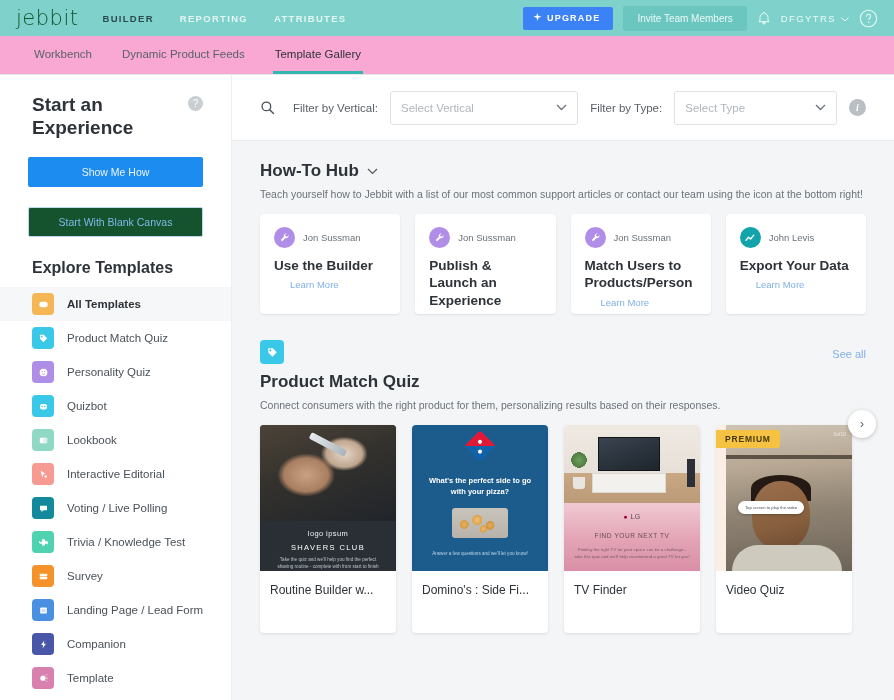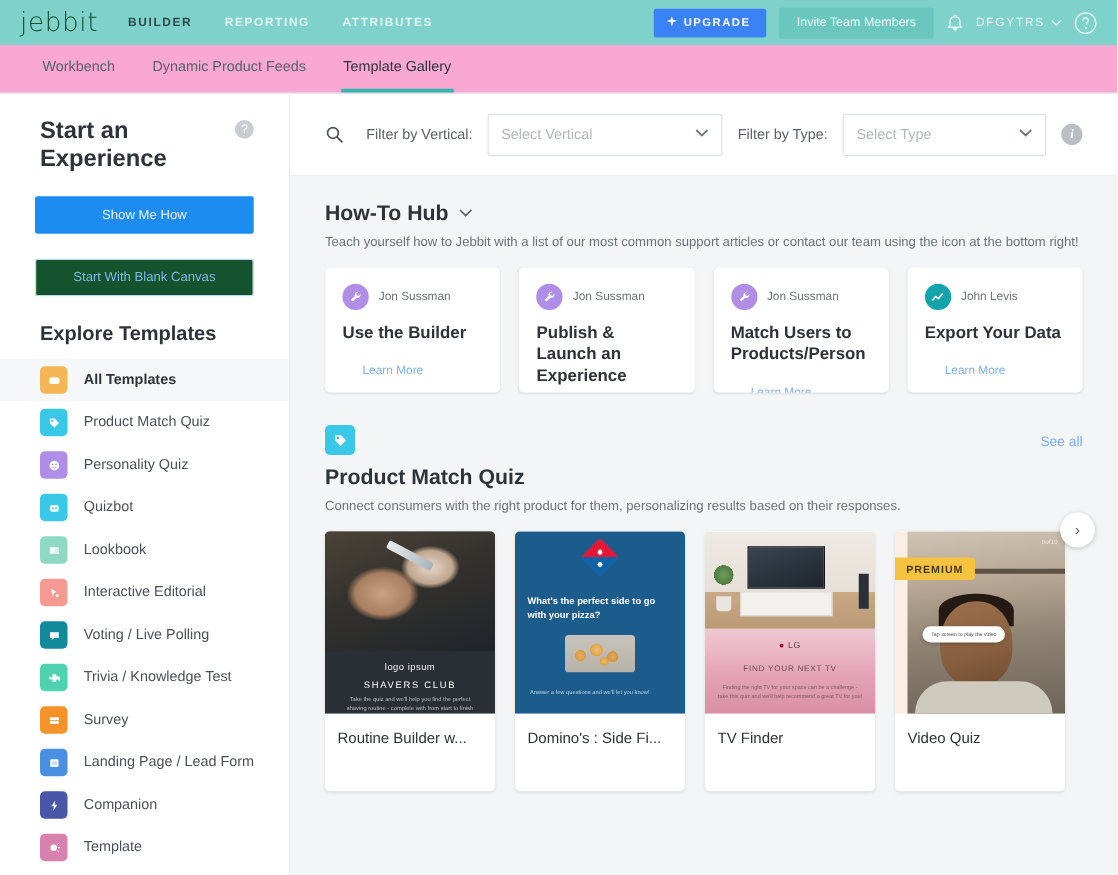--- a/index.html
+++ b/index.html
@@ -145,21 +145,21 @@
   .hc-top { display: flex; align-items: center; gap: 8px; }
   .hc-avatar {
     width: 21px; height: 21px; border-radius: 50%; flex: none;
     display: flex; align-items: center; justify-content: center;
   }
   .hc-author { font-size: 9.5px; color: #6b7279; }
   .hc-title {
     font-size: 13.5px; font-weight: bold; color: #2d3338;
     line-height: 1.28; margin-top: 9px;
   }
-  .hc-learn { font-size: 9.5px; color: #7fb0e8; margin-top: 17px; padding-left: 16px; }
+  .hc-learn { font-size: 9.5px; color: #7fb0e8; margin-top: 5px; padding-left: 16px; }
 
   .pm-section { margin-top: 26px; position: relative; }
   .pm-badge {
     width: 24px; height: 24px; border-radius: 4px; background: #3ac8e8;
     display: flex; align-items: center; justify-content: center;
   }
   .pm-seeall {
     position: absolute; right: 0; top: 8px;
     font-size: 11px; color: #7fb0e8; cursor: pointer;
   }
@@ -170,21 +170,21 @@
   .tpl-card {
     width: 136px; background: #fff; border-radius: 4px; overflow: hidden;
     box-shadow: 0 1px 3px rgba(0,0,0,.10); cursor: pointer; flex: none;
   }
   .tpl-thumb { height: 146px; position: relative; overflow: hidden; }
   .tpl-name {
     font-size: 12px; color: #2d3338; padding: 12px 10px 36px 10px;
     white-space: nowrap; overflow: hidden;
   }
   .premium-badge {
-    position: absolute; top: 21px; left: 0; background: #f5c242;
+    position: absolute; top: 5px; left: 0; background: #f5c242;
     color: #4a3a10; font-size: 8.5px; font-weight: bold; letter-spacing: .8px;
     padding: 4px 9px; border-radius: 0 3px 3px 0; z-index: 3;
   }
   .carousel-next {
     position: absolute; right: -10px; top: 70px; width: 28px; height: 28px;
     border-radius: 50%; background: #fff; box-shadow: 0 1px 4px rgba(0,0,0,.22);
     display: flex; align-items: center; justify-content: center;
     font-size: 12px; color: #555c63; cursor: pointer; z-index: 5;
   }
 
@@ -206,21 +206,21 @@
   .th-shavers .logoip {
     font-size: 7.5px; color: #eef1f3; letter-spacing: .4px;
   }
   .th-shavers .club {
     font-size: 7.5px; color: #fff; letter-spacing: 1.4px; margin-top: 5px;
   }
   .th-shavers .blurb {
     font-size: 4.6px; color: #b9c2ca; margin-top: 5px; line-height: 1.5; padding: 0 8px;
   }
 
-  .th-dom { background: #1c5c8c; height: 100%; padding-top: 10px; text-align: left; }
+  .th-dom { background: #1c5c8c; height: 100%; padding-top: 10px; text-align: center; }
   .th-dom .dlogo {
     width: 22px; height: 22px; margin: 0 auto; transform: rotate(45deg);
     background: linear-gradient(135deg,#e31837 0%,#e31837 50%,#1063a8 50%,#1063a8 100%);
     border-radius: 2px; position: relative;
   }
   .th-dom .dlogo::after {
     content: ""; position: absolute; inset: 6px; border-radius: 50%;
     background: #fff; width: 4px; height: 4px; top: 6px; left: 6px;
     box-shadow: 7px 7px 0 #fff;
   }

